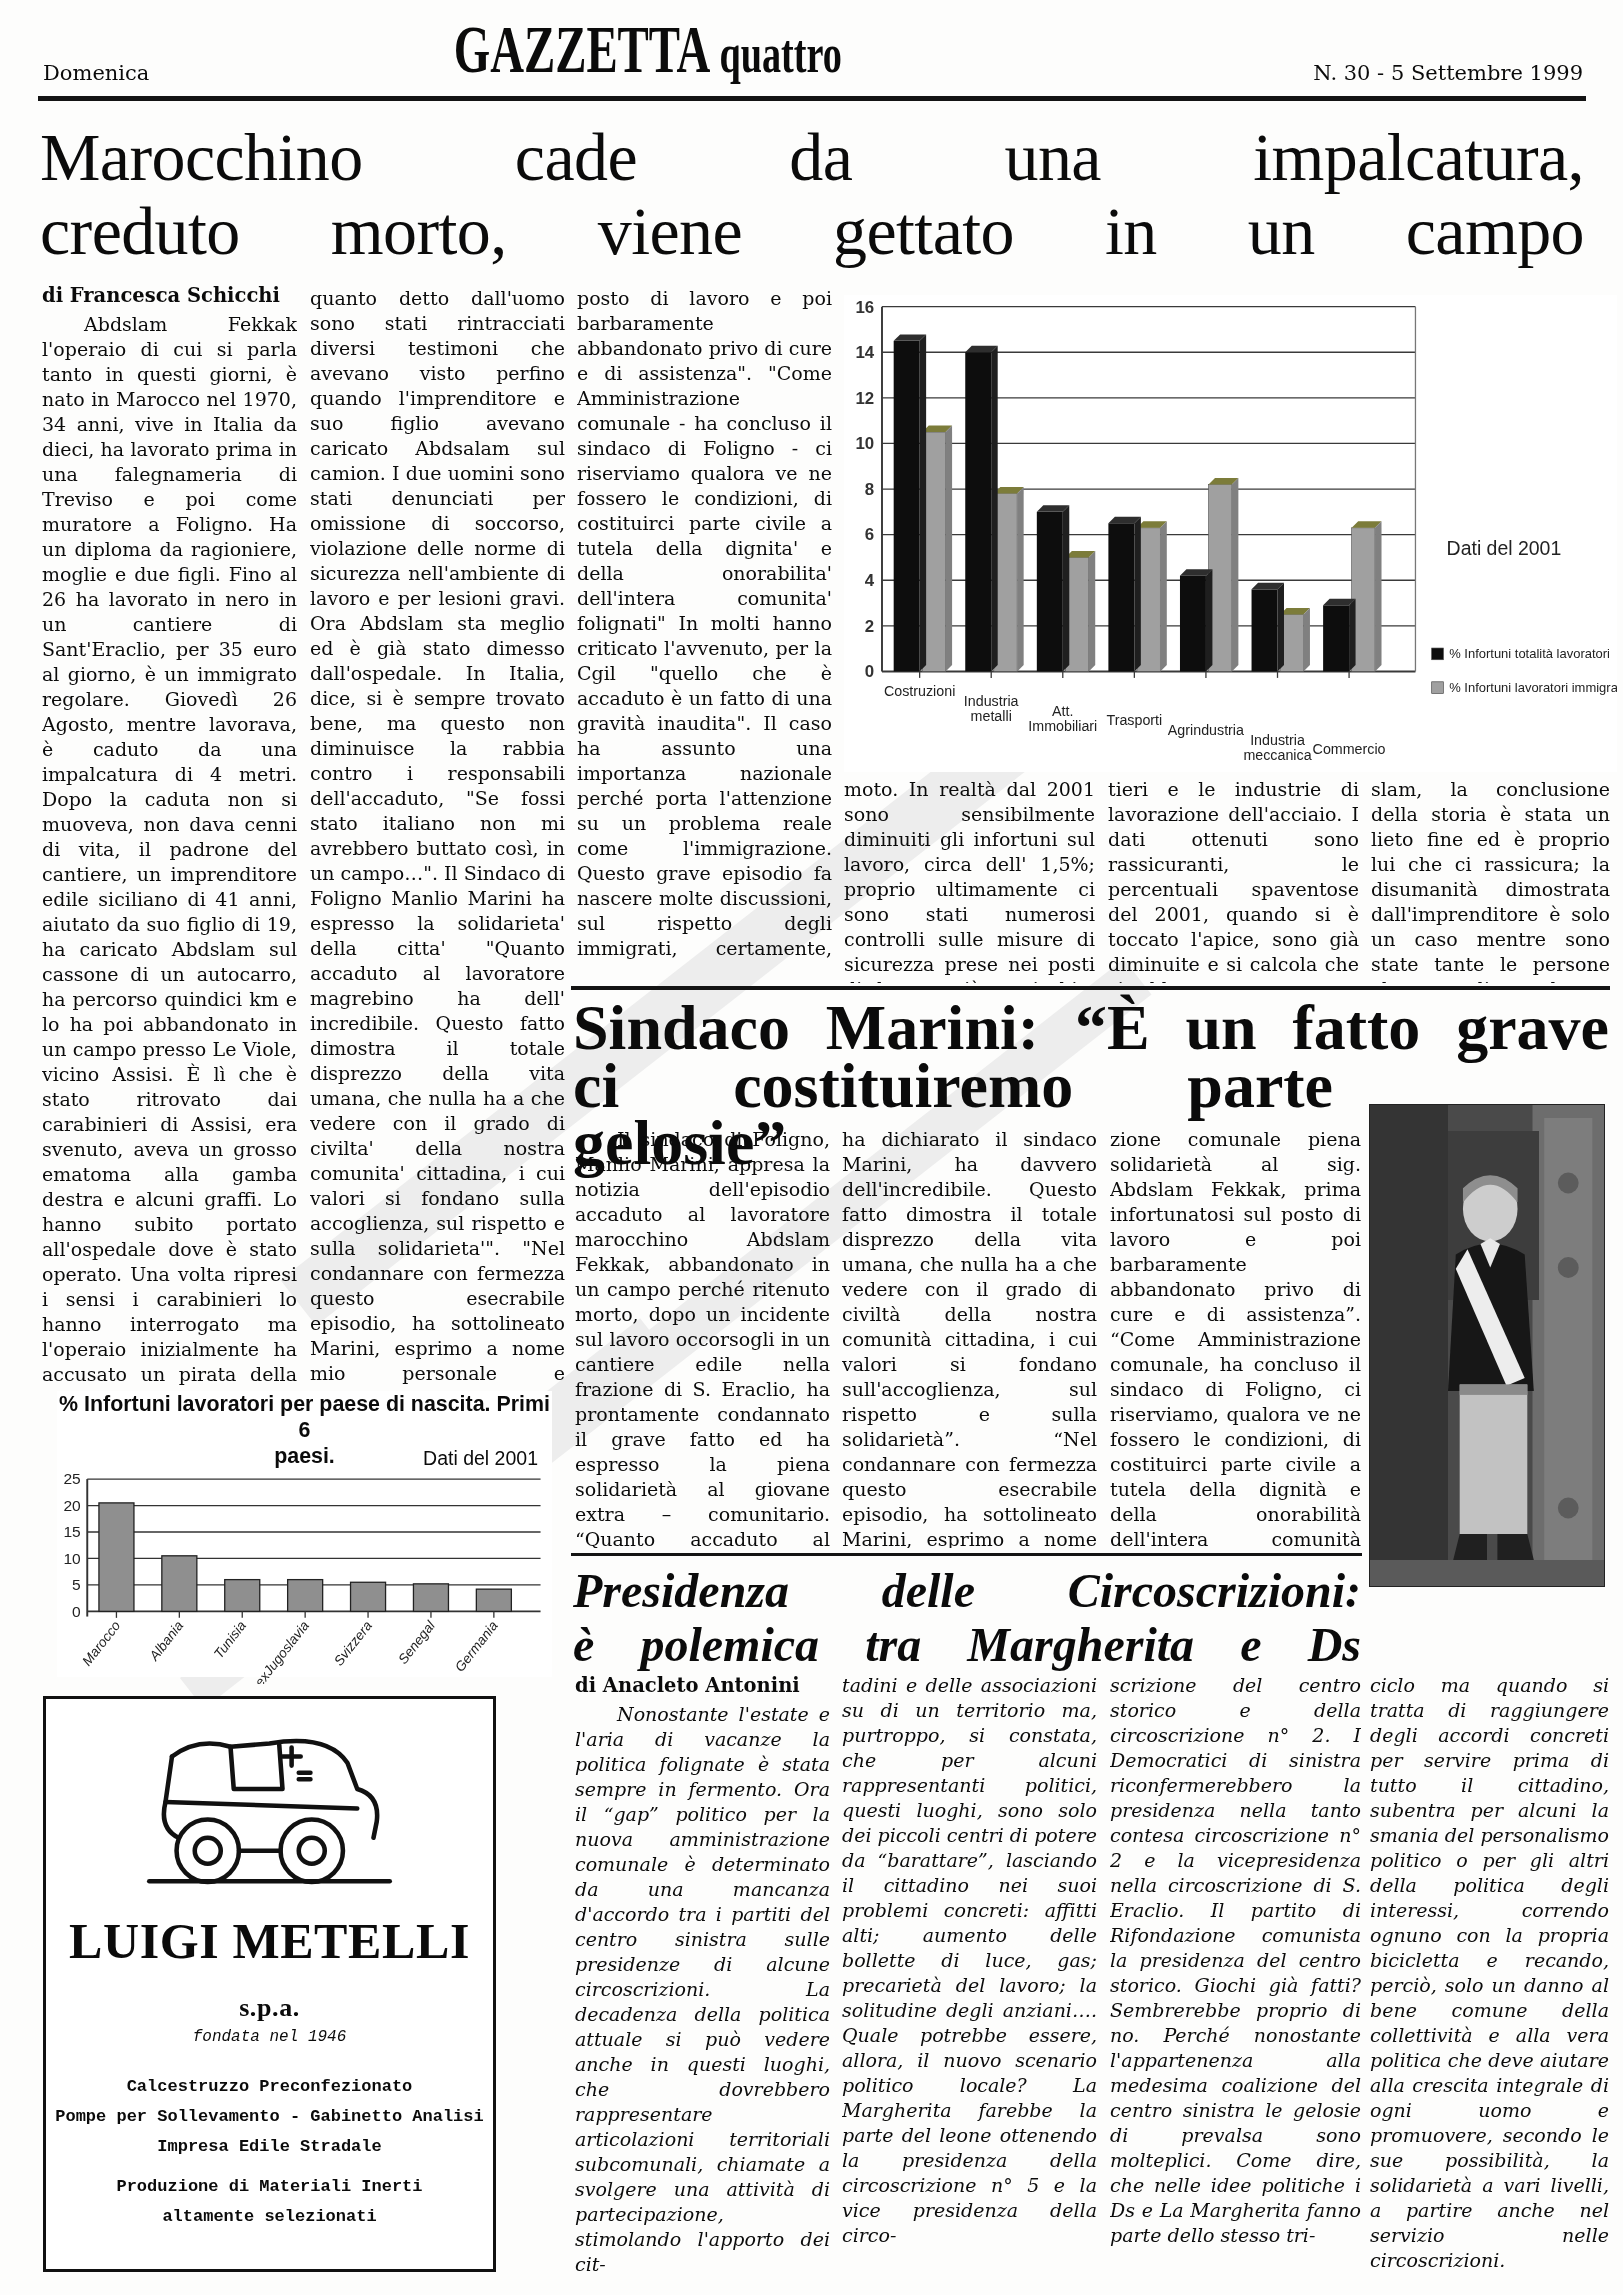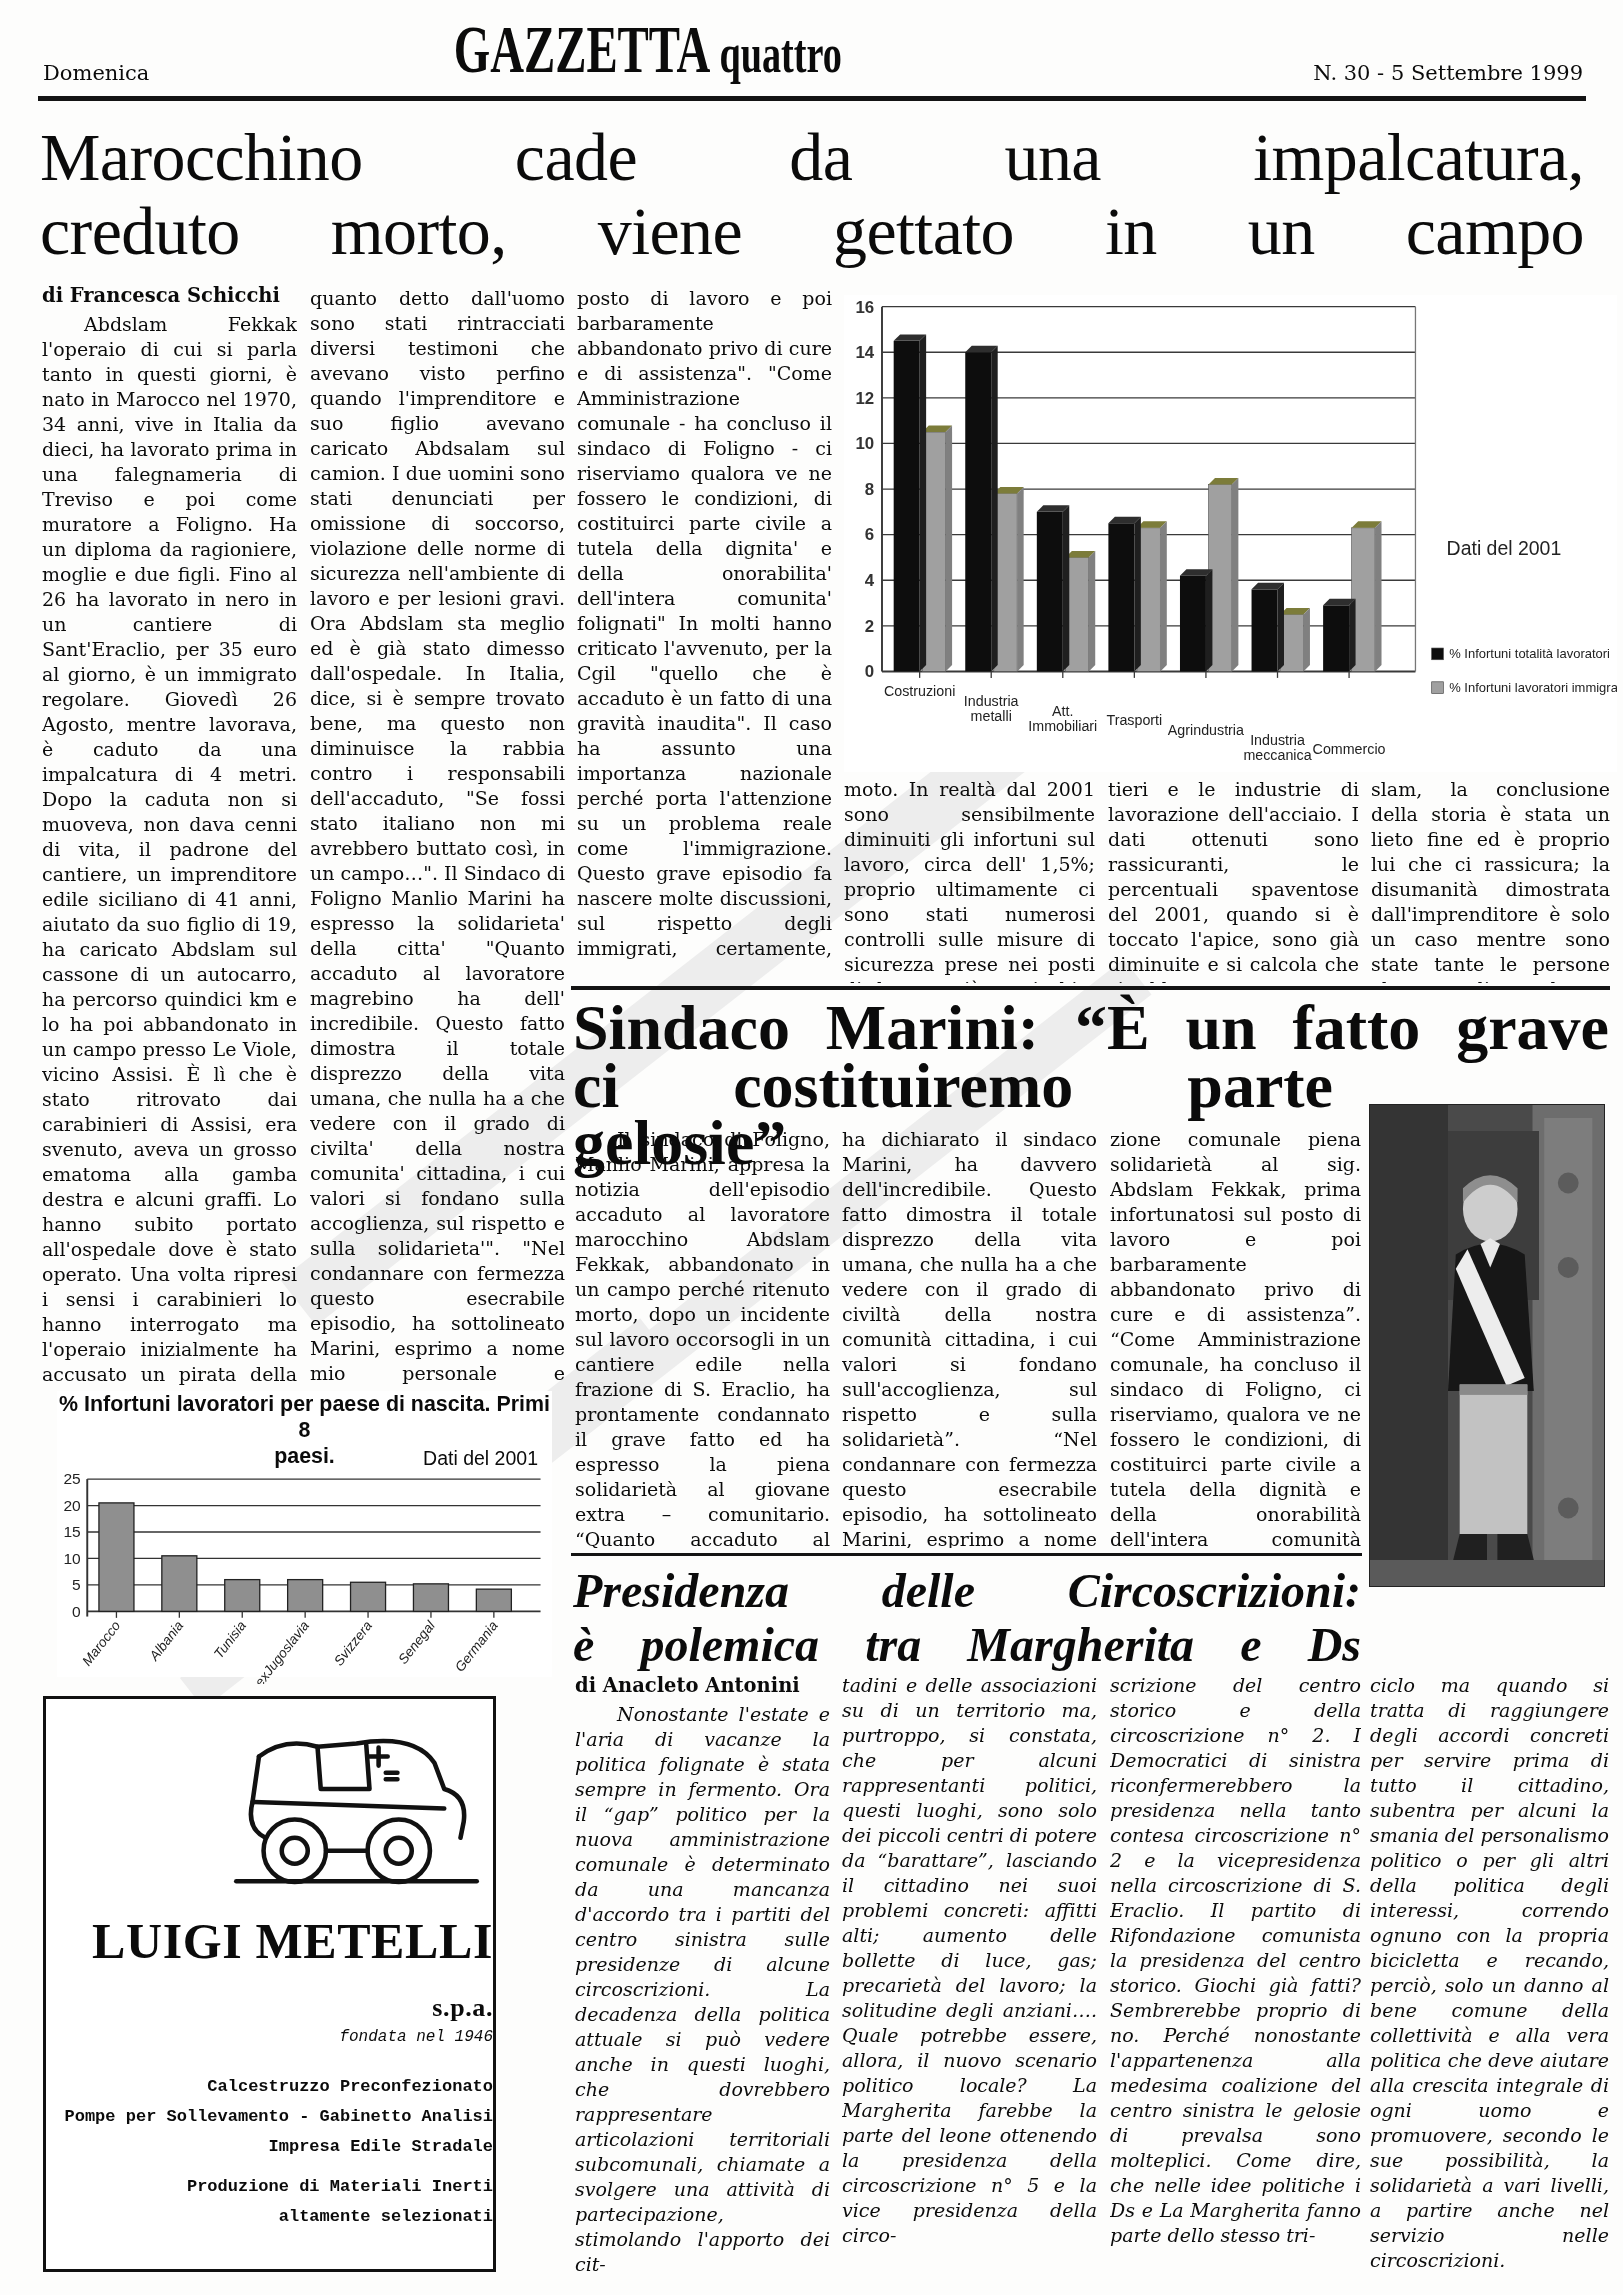--- a/index.html
+++ b/index.html
@@ -19,21 +19,21 @@
   .marini-hl{font-family:"Liberation Serif", serif;font-weight:bold;font-size:64px;line-height:57px;
              text-align:justify;text-align-last:justify;}
   .pres-hl{font-family:"Liberation Serif", serif;font-weight:bold;font-style:italic;font-size:48px;line-height:53px;
            text-align:justify;text-align-last:justify;}
   
   .col{position:absolute;overflow:hidden;text-align:justify;font:19px/25px "DejaVu Serif", serif;z-index:2;}
   .col.it{font-style:italic;}
   .byline{font-weight:bold;font-style:normal;text-align:left;font-size:19.5px;margin-bottom:3.9px;}
   .indent{text-indent:42px;}
   
-  #adbox{border:3.2px solid #111;text-align:right;}
+  #adbox{border:3.2px solid #111;text-align:center;}
   .ad-name{font-family:"Liberation Serif", serif;font-weight:bold;font-size:50px;letter-spacing:0.6px;}
   .ad-spa{font-size:26px;font-weight:bold;}
   .ad-found{font-style:italic;font-size:16px;font-family:Liberation Mono, monospace;}
   .ad-line{font-family:Liberation Mono, monospace;font-weight:bold;font-size:17px;line-height:30px;}
   
   .chart-title{font-family:"Liberation Sans", sans-serif;font-weight:bold;font-size:21.4px;line-height:26px;text-align:center;}
   .chart-note{font-family:"Liberation Sans", sans-serif;font-size:19.5px;text-align:right;}
   svg text{font-family:"Liberation Sans", sans-serif;}
 </style>
 </head>
@@ -197,21 +197,21 @@
       <path d="M150 222 L238 420 L210 432 L132 252 Z" fill="#ededed"></path>
       <rect x="138" y="430" width="104" height="230" fill="#c2c2c2"></rect>
       <rect x="138" y="430" width="104" height="16" fill="#8a8a8a"></rect>
       <path d="M138 660 L128 700 L180 700 L180 660 Z" fill="#202020"></path>
       <path d="M242 660 L252 700 L196 700 L196 660 Z" fill="#202020"></path>
       <rect x="0" y="700" width="360" height="40" fill="#5a5a5a"></rect>
     </svg>
   </div>
 
   <div class="abs z" style="left:57px;top:1391px;width:495px;height:286px;background:#fff;">
-    <div class="chart-title" style="width:495px;">% Infortuni lavoratori per paese di nascita. Primi 8</div>
+    <div class="chart-title" style="width:495px;">% Infortuni lavoratori per paese di nascita. Primi 6</div>
     <div class="chart-title" style="width:495px;">paesi.</div>
     <div class="chart-note" style="width:481px;margin-top:-22px;">Dati del 2001</div>
     <svg id="smallChart" width="495" height="214" viewBox="0 0 762 330">
         <line x1="46" y1="218" x2="745" y2="218" stroke="#333" stroke-width="3"></line>
         <text x="36" y="226" text-anchor="end" font-size="24" fill="#222">0</text>
         <line x1="46" y1="177.2" x2="745" y2="177.2" stroke="#333" stroke-width="2"></line>
         <text x="36" y="185.2" text-anchor="end" font-size="24" fill="#222">5</text>
         <line x1="46" y1="136.39999999999998" x2="745" y2="136.39999999999998" stroke="#333" stroke-width="2"></line>
         <text x="36" y="144.39999999999998" text-anchor="end" font-size="24" fill="#222">10</text>
         <line x1="46" y1="95.60000000000001" x2="745" y2="95.60000000000001" stroke="#333" stroke-width="2"></line>

